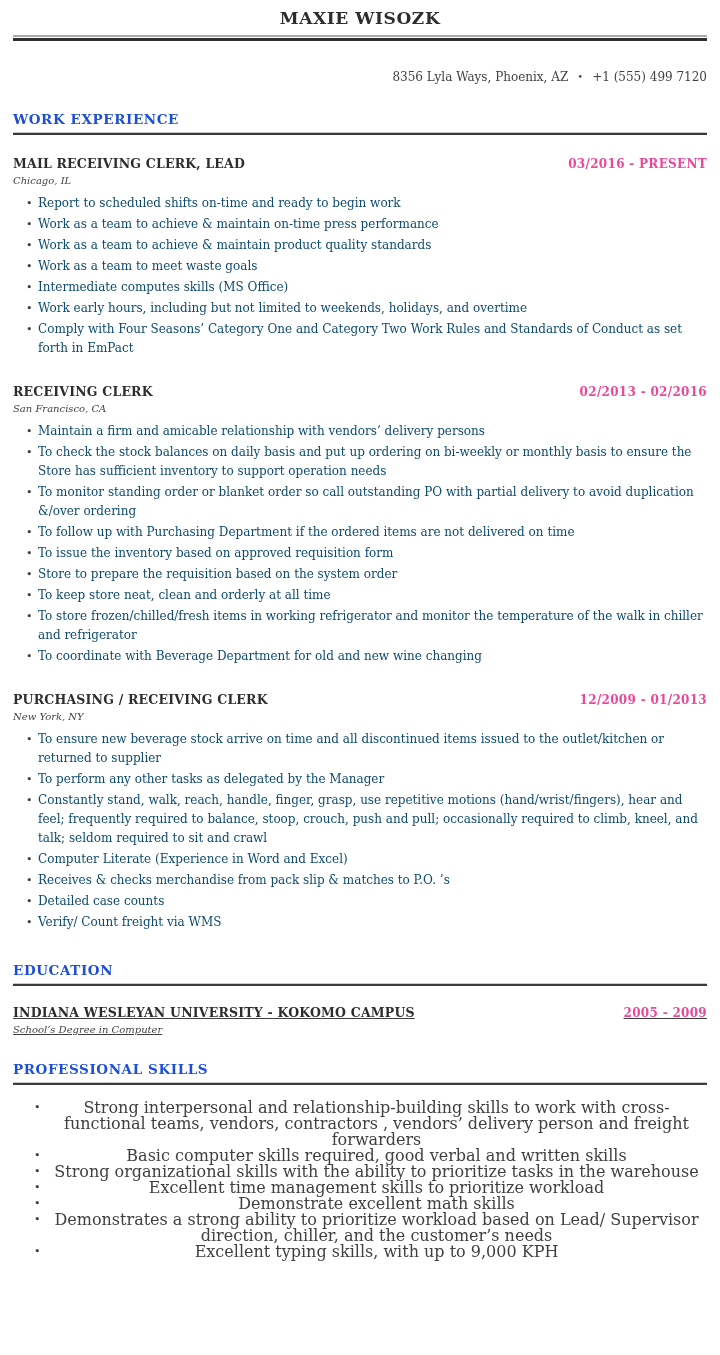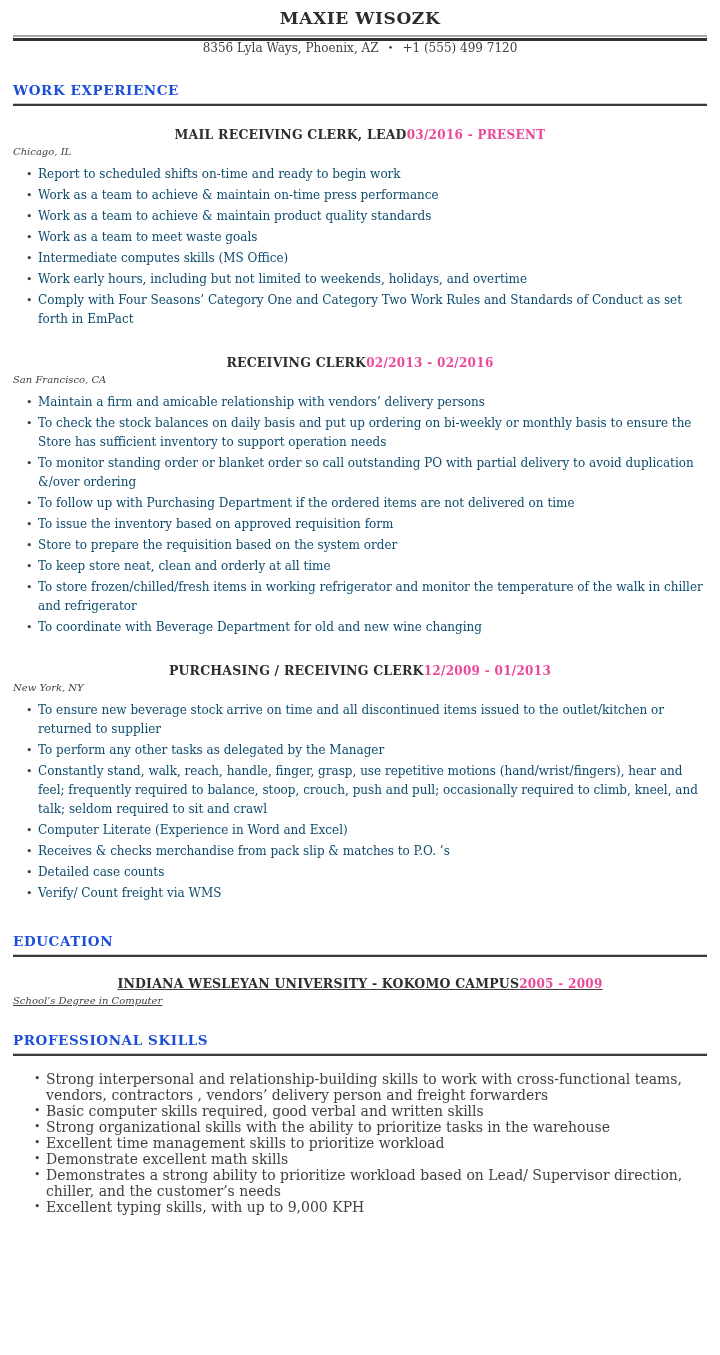--- a/index.html
+++ b/index.html
@@ -28,22 +28,22 @@
     font-size: 17px;
     font-weight: bold;
     letter-spacing: 0.6px;
     color: #2d2d2d;
     padding-top: 2px;
   }
   .rule-double { margin-top: 7px; }
   .rule-double .top  { height: 2px; background: #a8a8a8; }
   .rule-double .bot  { height: 3px; background: #2f2f2f; margin-top: 1px; }
   .contact {
-    margin-top: 0;
-    text-align: center;
+    margin-top: 29px;
+    text-align: right;
     font-size: 12px;
     color: #3f3f3f;
   }
   .contact .sep {
     display: inline-block;
     margin: 0 9px;
     font-size: 10px;
     vertical-align: 1px;
     color: #3f3f3f;
   }
@@ -62,21 +62,21 @@
     height: 2px;
     background: #3a3a3a;
     box-shadow: 0 -1px 0 #c9c9c9;
     margin-top: 6px;
   }
   
   .job { margin-top: 21px; }
   .job + .job { margin-top: 26px; }
   .entry-row {
     display: flex;
-    justify-content: center;
+    justify-content: space-between;
     align-items: baseline;
   }
   .entry-title {
     font-size: 12.5px;
     font-weight: bold;
     letter-spacing: 0.2px;
     color: #2d2d2d;
   }
   .entry-dates {
     font-size: 12px;
@@ -116,24 +116,25 @@
   .edu-entry { margin-top: 19px; text-decoration: underline; }
   
   ul.skills {
     list-style: none;
     margin: 15px 0 0 0;
     padding: 0 0 0 21px;
   }
   ul.skills li {
     position: relative;
     padding-left: 12px;
-    font-size: 14px;
+    font-size: 16px;
     line-height: 16px;
     margin-bottom: 0;
     color: #3f3f3f;
+    text-align: center;
   }
   ul.skills li::before {
     content: "\2022";
     position: absolute;
     left: 0;
     top: 0;
     font-size: 11px;
     color: #3f3f3f;
   }
 </style>

